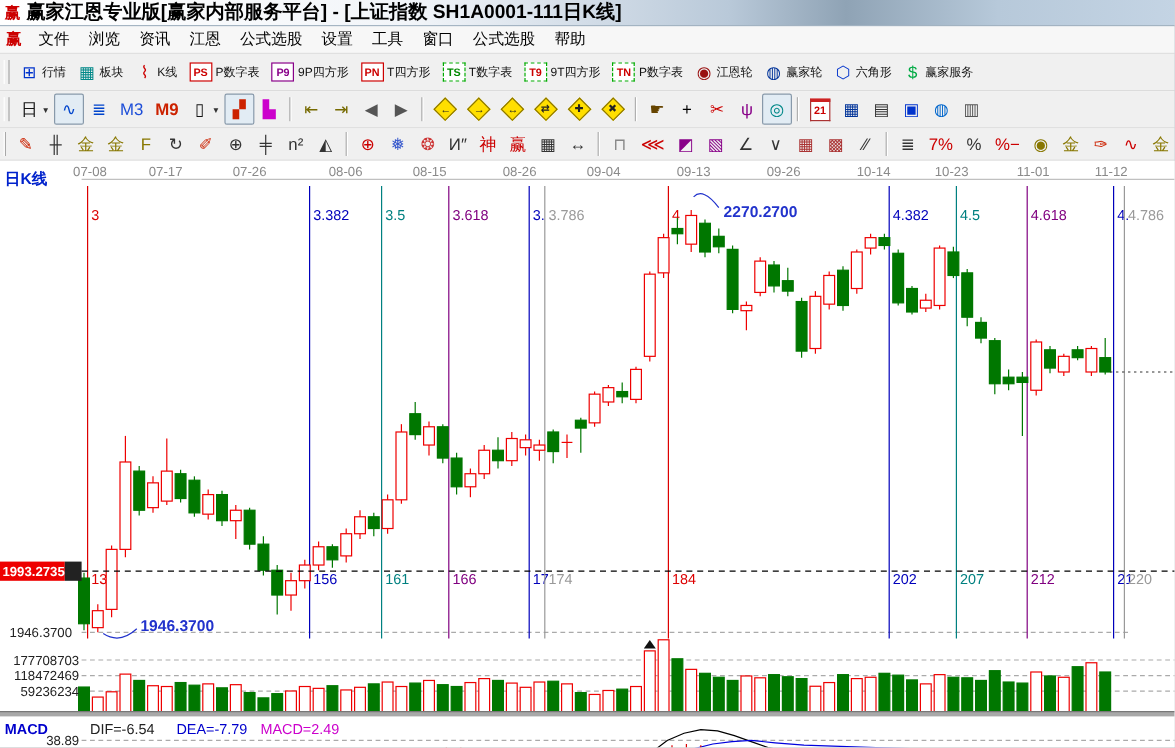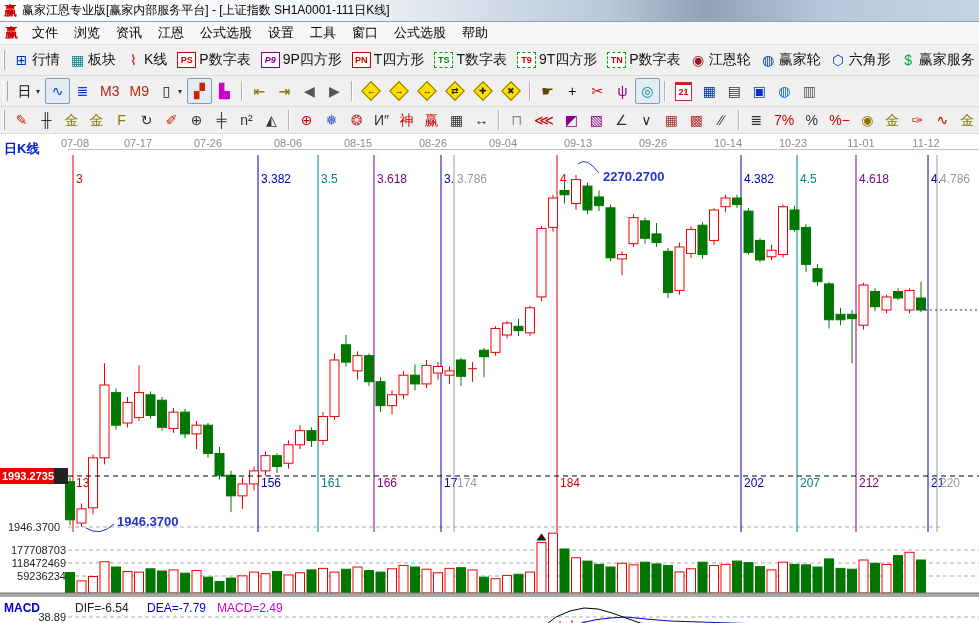--- a/index.html
+++ b/index.html
@@ -3,33 +3,33 @@
 <meta charset="utf-8">
 <style>
   html,body{margin:0;padding:0;background:#d4d0c8;}
   .window{position:relative;width:979px;height:623px;overflow:hidden;background:#fff;
     font-family:"Liberation Sans","DejaVu Sans",sans-serif;outline:1px solid #7a96b0;}
   
   .titlebar{height:21px;display:flex;align-items:center;padding-left:4px;
     background:linear-gradient(to right,#ffffff 0%,#f2f5f9 35%,#b9c9d9 62%,#8fa3b5 72%,#b7c9da 85%,#c4d4e4 100%);
     border-bottom:1px solid #8fa3b5;font-size:12px;color:#000;}
   .logo{color:#cc0000;font-weight:bold;font-size:13px;margin-right:5px;}
-  .title{font-size:12px;}
+  .title{font-size:16px;font-weight:bold;}
   
   .menubar{height:22px;display:flex;align-items:center;background:#f7f7f7;border-bottom:1px solid #e0e0e0;font-size:13px;}
   .mlogo{color:#cc0000;font-weight:bold;margin:0 6px 0 5px;font-size:13px;}
   .mitem{padding:2px 8px;cursor:default;}
   
   .tb{display:flex;align-items:center;background:#f0f0f0;border-bottom:1px solid #dcdcdc;white-space:nowrap;overflow:hidden;}
   .tb1{height:30px;}.tb2{height:30px;}.tb3{height:26px;}
   .grip{width:3px;height:20px;margin:0 4px 0 3px;border-left:1px solid #fff;border-right:1px solid #a8a8a8;}
   .vsep{width:0;height:20px;border-left:1px solid #b0b0b0;border-right:1px solid #ffffff;margin:0 4px;}
   .tbtn{display:inline-flex;align-items:center;gap:3px;height:24px;padding:0 4px;border:1px solid transparent;border-radius:2px;cursor:default;}
   .tbtn.pressed{border:1px solid #8899aa;background:#e2ecf4;}
-  .tlabel{font-size:14px;color:#111;}
+  .tlabel{font-size:10px;color:#111;}
   .gi{font-size:14px;line-height:15px;display:inline-block;text-align:center;min-width:15px;}
   .bx{display:inline-flex;align-items:center;justify-content:center;width:17px;height:14px;font-size:9px;font-weight:bold;background:#fff;}
   .bx-red{border:1px solid #cc0000;}
   .bx-purple{border:1px solid #880088;}
   .bx-gdash{border:1px dashed #00aa00;}
   .dd{font-size:8px;color:#333;margin-left:1px;}
   .dmd{width:12px;height:12px;background:#ffdf00;border:1px solid #8a7500;transform:rotate(45deg);display:inline-flex;align-items:center;justify-content:center;margin:2px;}
   .dmd>span{transform:rotate(-45deg);font-size:9px;color:#222;font-weight:bold;}
   .cal{display:inline-flex;align-items:center;justify-content:center;width:15px;height:15px;border:1px solid #aa3333;border-top:3px solid #cc2222;background:#fff;color:#cc0000;font-size:9px;font-weight:bold;}
   .chartarea{position:relative;height:494px;background:#fff;}
@@ -68,21 +68,21 @@
       </span>
       <span class="tbtn">
         <span class="gi" style="color: rgb(204, 0, 0);">⌇</span>
         <span class="tlabel">K线</span>
       </span>
       <span class="tbtn">
         <span class="bx bx-red" style="color: rgb(204, 0, 0);">PS</span>
         <span class="tlabel">P数字表</span>
       </span>
       <span class="tbtn">
-        <span class="bx bx-purple" style="color: rgb(136, 0, 136); font-style: italic;">P9</span>
+        <span class="bx bx-purple" style="color: rgb(136, 0, 136);">P9</span>
         <span class="tlabel">9P四方形</span>
       </span>
       <span class="tbtn">
         <span class="bx bx-red" style="color: rgb(204, 0, 0);">PN</span>
         <span class="tlabel">T四方形</span>
       </span>
       <span class="tbtn">
         <span class="bx bx-gdash" style="color: rgb(0, 136, 0);">TS</span>
         <span class="tlabel">T数字表</span>
       </span>
@@ -117,24 +117,24 @@
         <span class="gi" style="color: rgb(17, 17, 17);">日</span>
         <span class="dd">▾</span>
       </span>
       <span class="tbtn pressed">
         <span class="gi" style="color: rgb(0, 68, 204);">∿</span>
       </span>
       <span class="tbtn">
         <span class="gi" style="color: rgb(0, 68, 204);">≣</span>
       </span>
       <span class="tbtn">
-        <span class="gi" style="color: #b91c1c;">M3</span>
-      </span>
-      <span class="tbtn">
-        <span class="gi" style="color: rgb(204, 34, 0);">M9</span>
+        <span class="gi" style="color: #1d4ed8;">M3</span>
+      </span>
+      <span class="tbtn">
+        <span class="gi" style="color: rgb(204, 34, 0); font-weight: bold;">M9</span>
       </span>
       <span class="tbtn">
         <span class="gi" style="color: rgb(17, 17, 17);">▯</span>
         <span class="dd">▾</span>
       </span>
       <span class="tbtn pressed">
         <span class="gi" style="color: rgb(204, 34, 0);">▞</span>
       </span>
       <span class="tbtn">
         <span class="gi" style="color: rgb(204, 0, 204);">▙</span>

